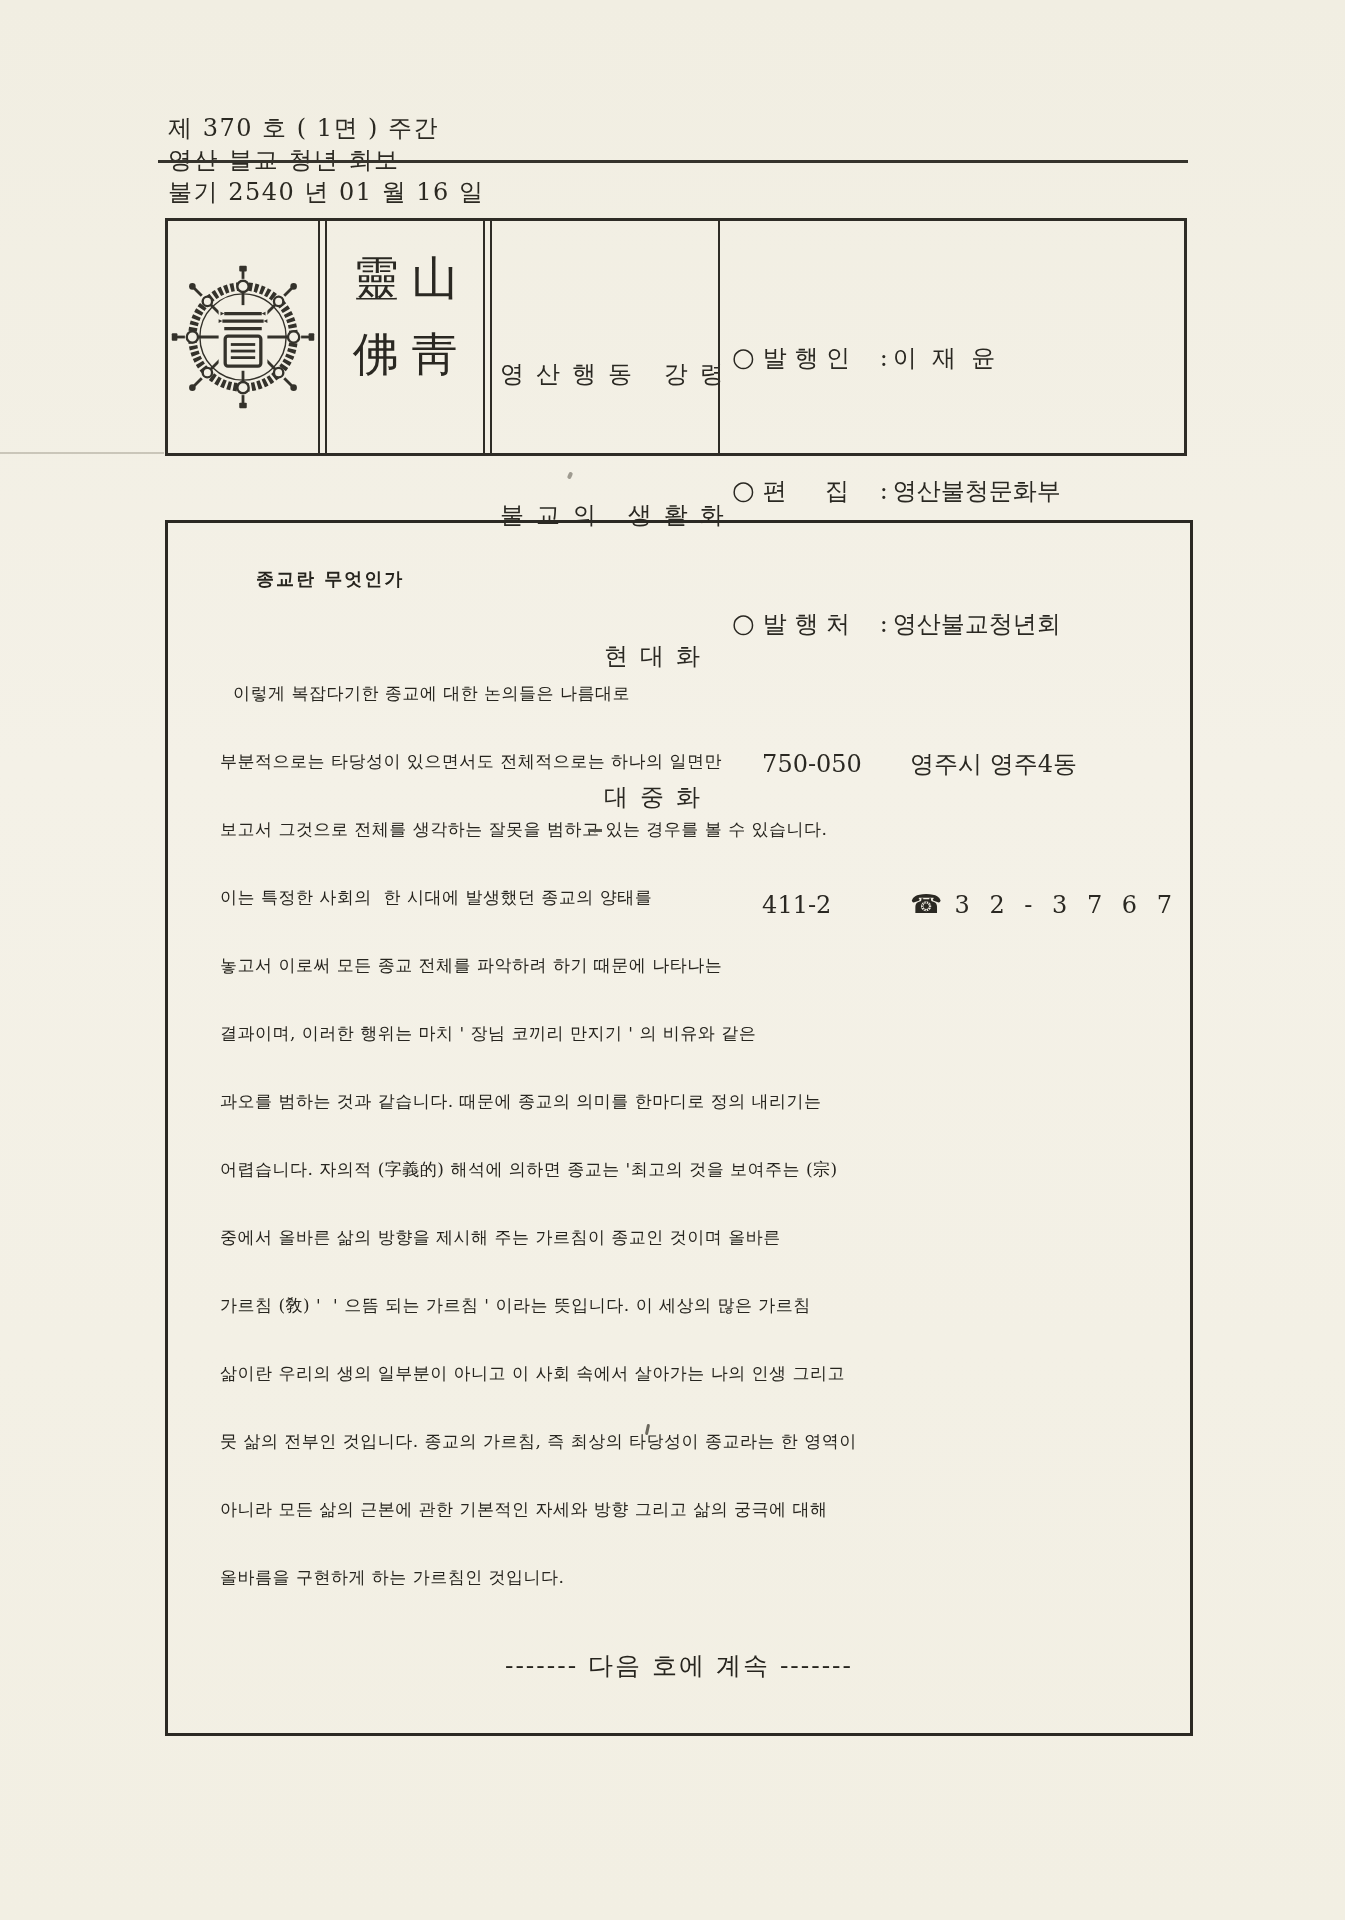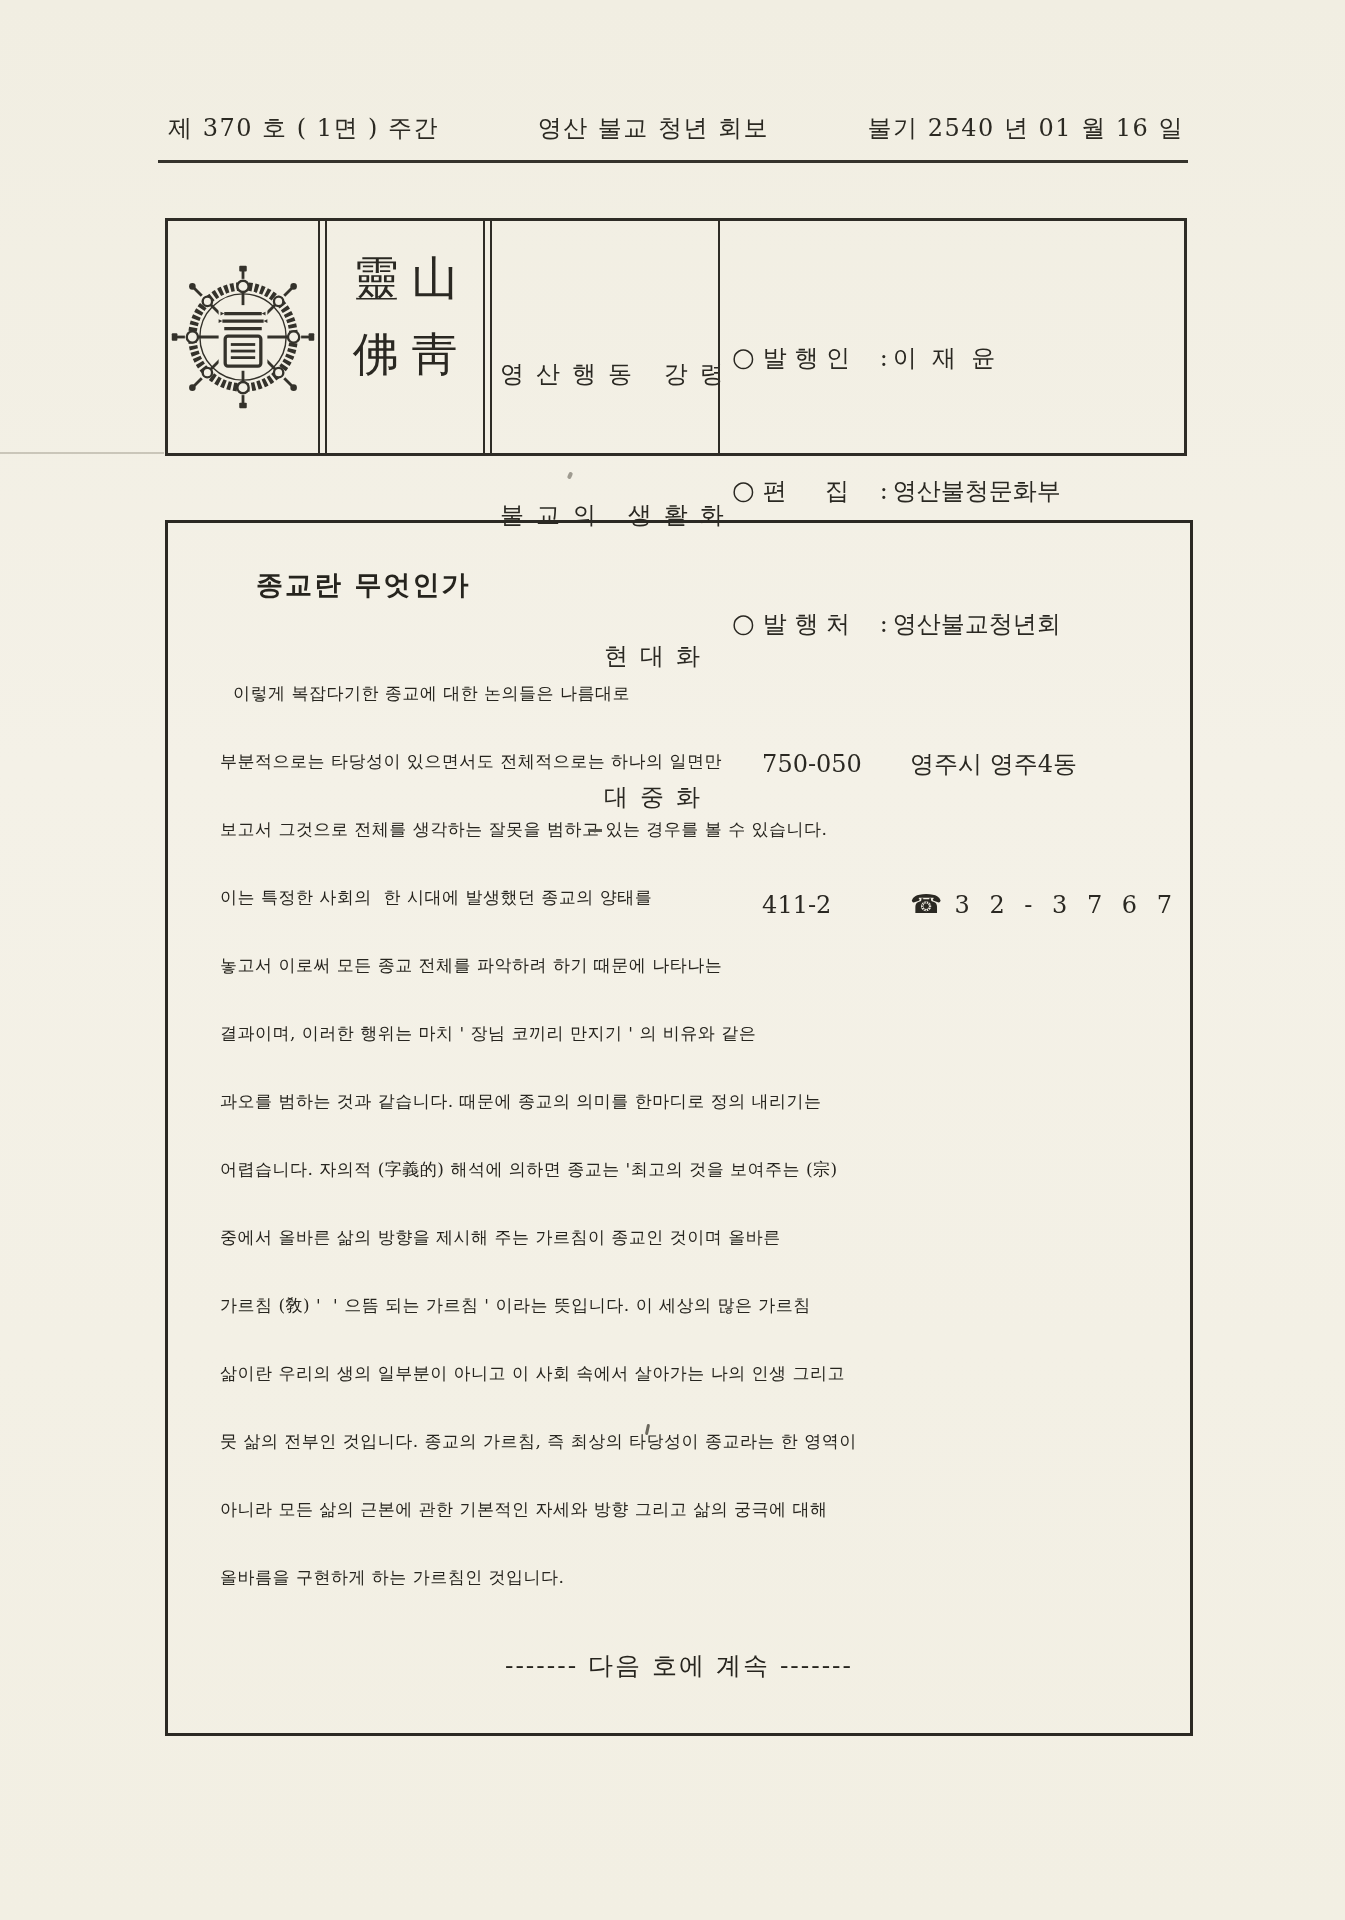--- a/index.html
+++ b/index.html
@@ -7,22 +7,22 @@
     position:relative; width:1345px; height:1920px; margin:0 auto;
     background:#f2efe4;
     background-image: linear-gradient(180deg, #f1eee2 0%, #f4f1e7 40%, #f2efe3 100%);
     font-family:"DejaVu Serif","Liberation Serif",serif;
     color:#26241f; overflow:hidden;
     -webkit-font-smoothing:antialiased;
   }
   
   .hdr {
     position:absolute; left:168px; top:112px; width:1016px;
-    display:flex; justify-content:space-between; align-items:flex-end;
-    font-size:24px; letter-spacing:1.5px; white-space:pre; color:#2b2922;
+    display:flex; justify-content:space-between; align-items:flex-start;
+    font-size:24px; letter-spacing:1.5px; white-space:pre; color:#2b2922;flex-direction:column;
   }
   .hdr-rule { position:absolute; left:158px; top:160px; width:1030px; height:3px; background:#35332c; }
   
   .masthead {
     position:absolute; left:165px; top:218px; width:1022px; height:238px;
     border:3px solid #2e2c26; box-sizing:border-box; display:flex; align-items:stretch;
   }
   .logo-cell { width:185px; display:flex; align-items:center; justify-content:center; }
   .vdiv { border-left:2px solid #2e2c26; }
   .vdiv.double { width:7px; border-right:2px solid #2e2c26; }
@@ -48,21 +48,21 @@
   .addr-code, .tel-prefix { display:inline-block; min-width:148px; }
   .tel-icon { font-size:26px; margin-right:12px; }
   .tel-number { letter-spacing:6px; }
   
   .article-box {
     position:absolute; left:165px; top:520px; width:1028px; height:1216px;
     border:3px solid #2b2923; box-sizing:border-box;
   }
   .article-title {
     position:absolute; left:88px; top:44px; margin:0;
-    font-size:27px; font-weight:600; letter-spacing:2px; color:#26241e; white-space:pre;text-align:right;
+    font-size:18px; font-weight:600; letter-spacing:2px; color:#26241e; white-space:pre;text-align:right;
   }
   .article-body {
     position:absolute; left:52px; top:136px; right:26px;
   }
   .article-body p {
     margin:0; font-size:17px; line-height:68px; white-space:pre;
     letter-spacing:0.5px; color:#26241e;
   }
   .article-body p.indent1 { padding-left:13px; }
   .continued {

